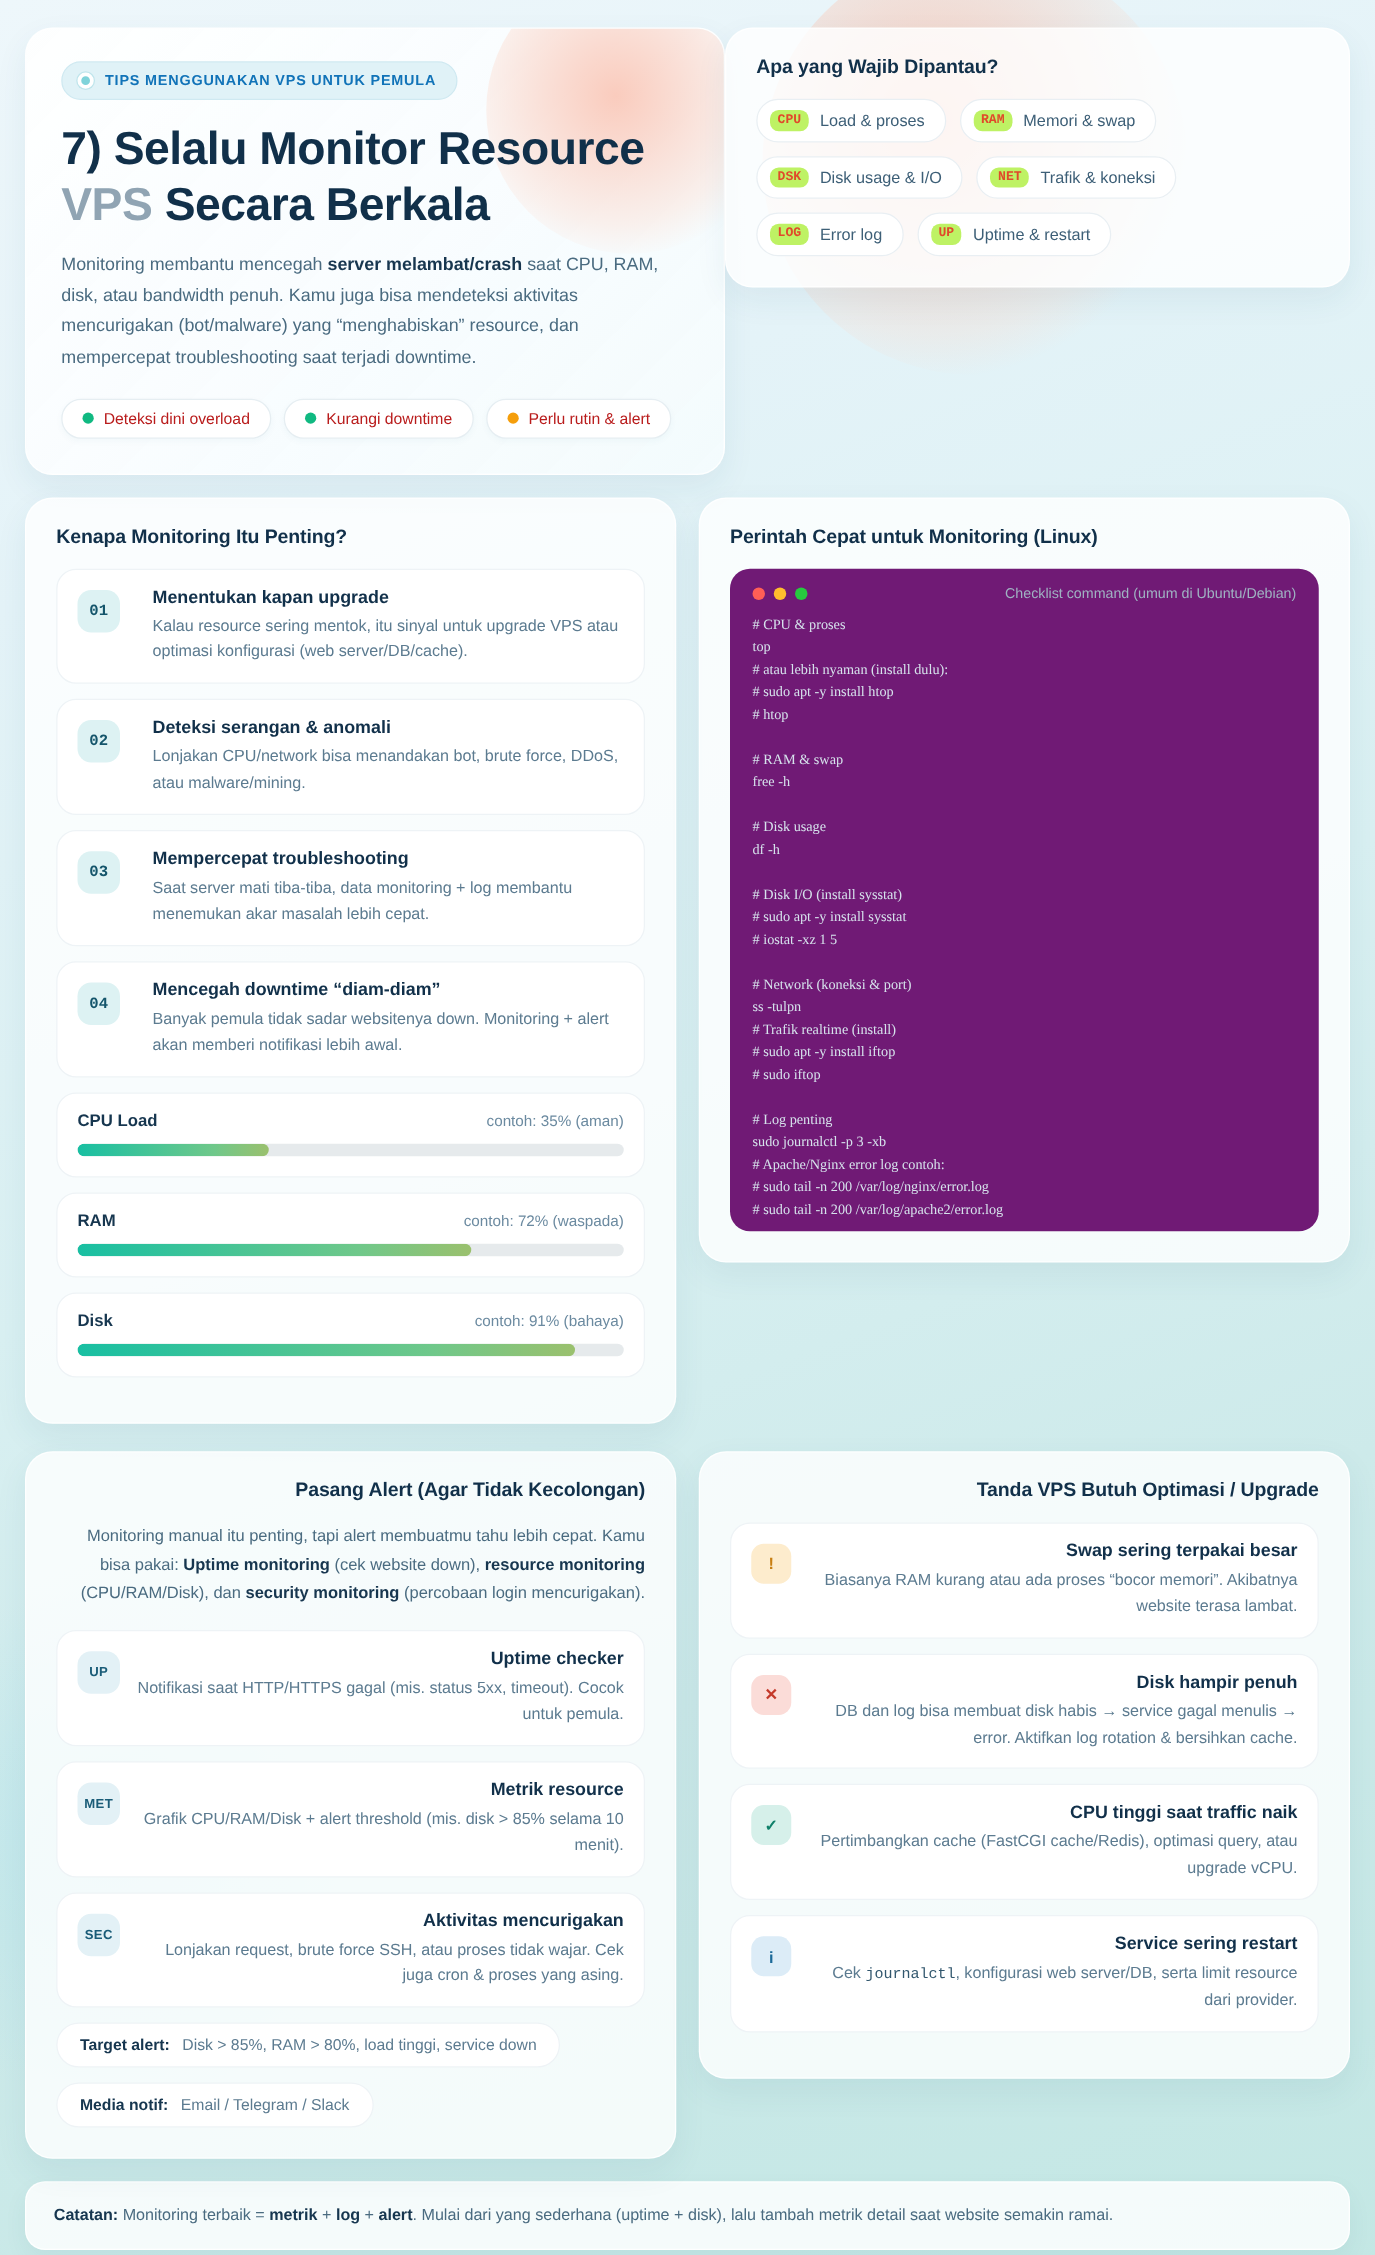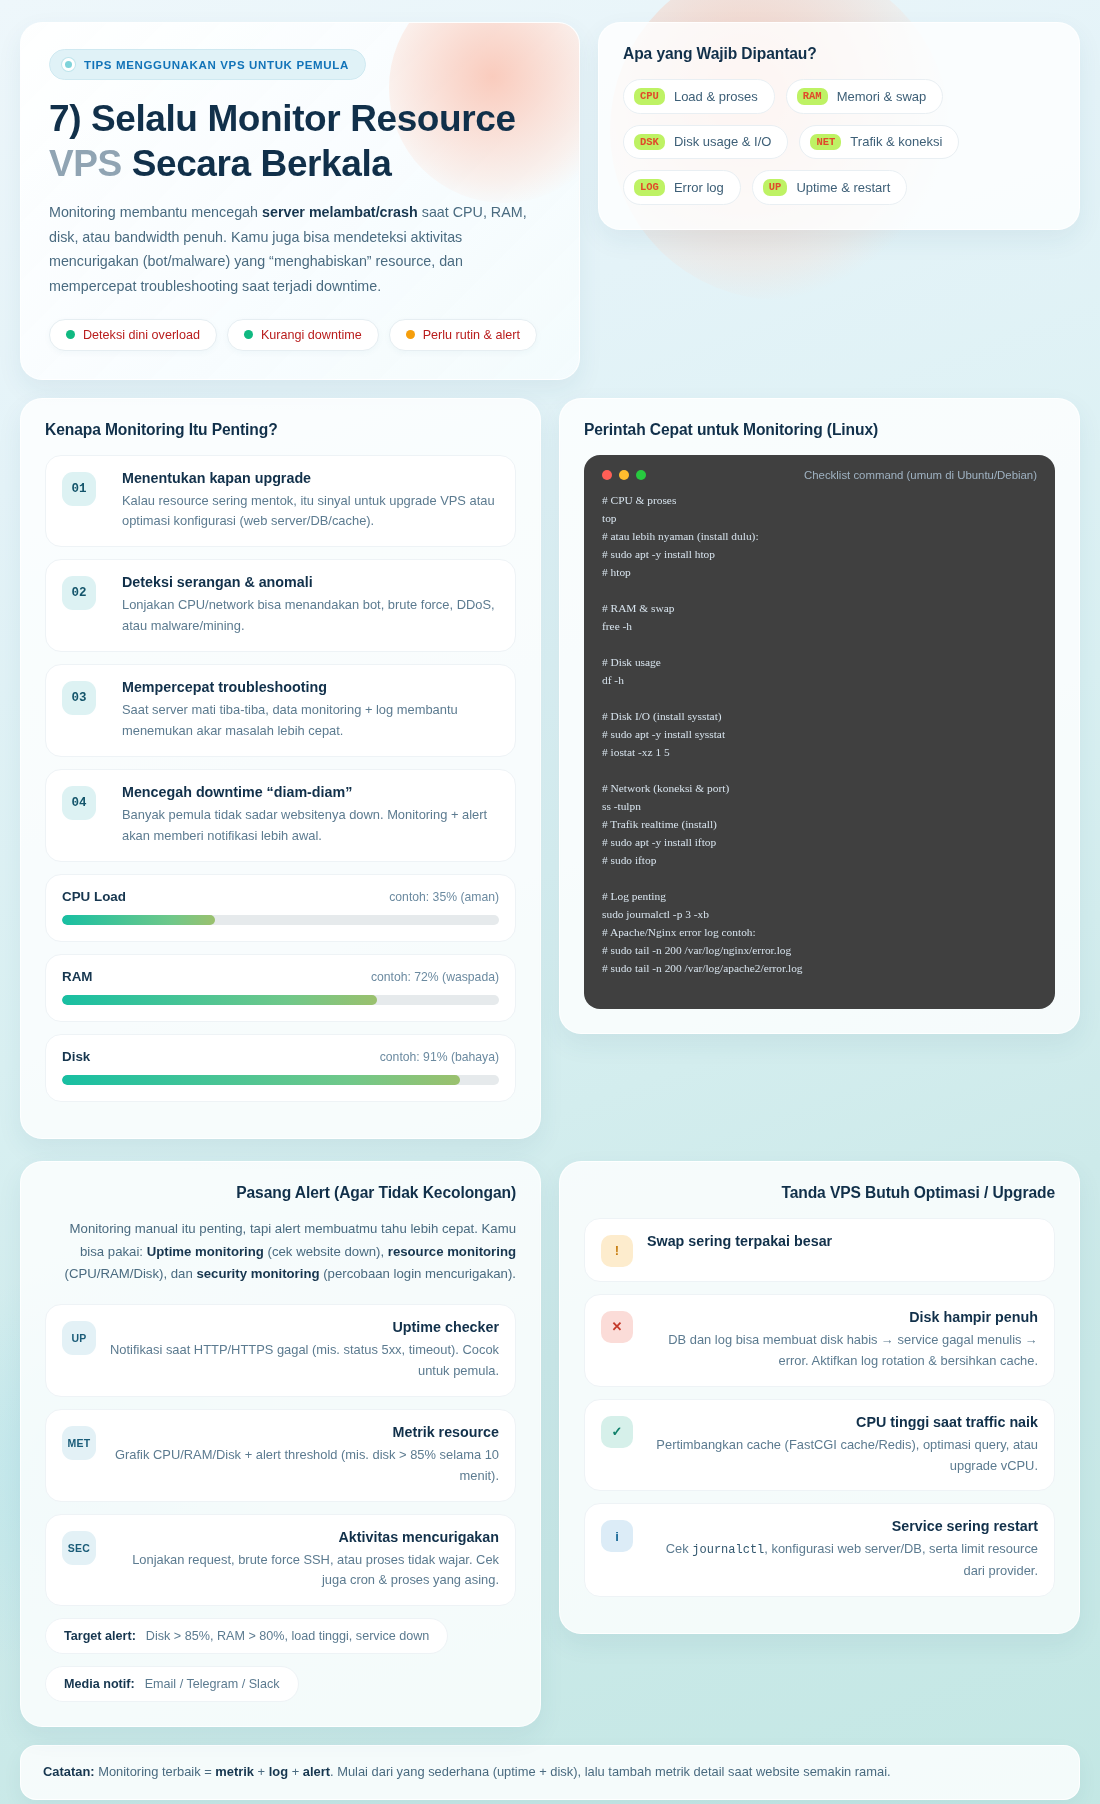--- a/index.html
+++ b/index.html
@@ -34,21 +34,21 @@
 
   .grid-2 {
     display: grid;
     grid-template-columns: 1fr 1fr;
     gap: 18px;
     align-items: start;
   }
   .grid-hero {
     display: grid;
     grid-template-columns: 560px 1fr;
-    gap: 18px;
+    gap: 0;
     align-items: start;
   }
   .card {
     background: rgba(255,255,255,0.80);
     border: 1px solid rgba(255,255,255,0.85);
     border-radius: 22px;
     box-shadow: 0 10px 26px rgba(25,80,110,.07);
     padding: 22px 24px 24px 24px;
     position: relative;
     overflow: hidden;
@@ -222,23 +222,23 @@
   }
   .legend-row {
     display: flex;
     flex-wrap: wrap;
     gap: 10px;
     margin-top: 14px;
   }
 
   .term-title { margin-bottom: 14px; }
   .terminal {
-    background: #404040;
+    background: #701a75;
     border-radius: 16px;
-    padding: 14px 18px 32px 18px;
+    padding: 14px 18px 8px 18px;
     overflow: hidden;
   }
   .term-bar {
     display: flex;
     align-items: center;
     gap: 7px;
     margin-bottom: 10px;
   }
   .term-dot { width: 10px; height: 10px; border-radius: 50%; }
   .term-caption {
@@ -550,20 +550,21 @@
         </div>
     </section>
 
     <section class="card">
       <h2 class="card-title">Tanda VPS Butuh Optimasi / Upgrade</h2>
       <div id="signs-list">
           <div class="sign-item">
             <div class="sign-badge" style="background: rgb(253, 236, 205); color: rgb(200, 127, 19);">!</div>
             <div class="sign-body">
               <h3>Swap sering terpakai besar</h3>
+              <p>Biasanya RAM kurang atau ada proses “bocor memori”. Akibatnya website terasa lambat.</p>
             </div>
           </div>
           <div class="sign-item">
             <div class="sign-badge" style="background: rgb(251, 220, 216); color: rgb(196, 57, 42);">✕</div>
             <div class="sign-body">
               <h3>Disk hampir penuh</h3>
               <p>DB dan log bisa membuat disk habis → service gagal menulis → error. Aktifkan log rotation &amp; bersihkan cache.</p>
             </div>
           </div>
           <div class="sign-item">

